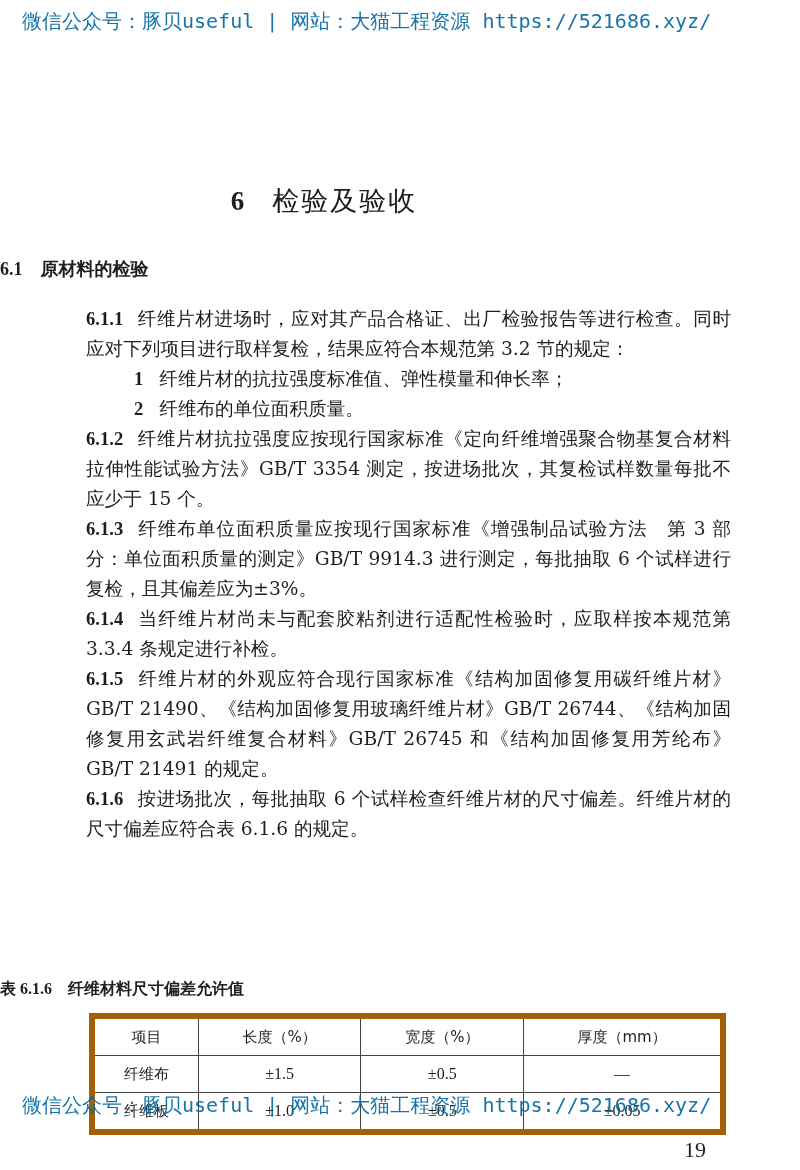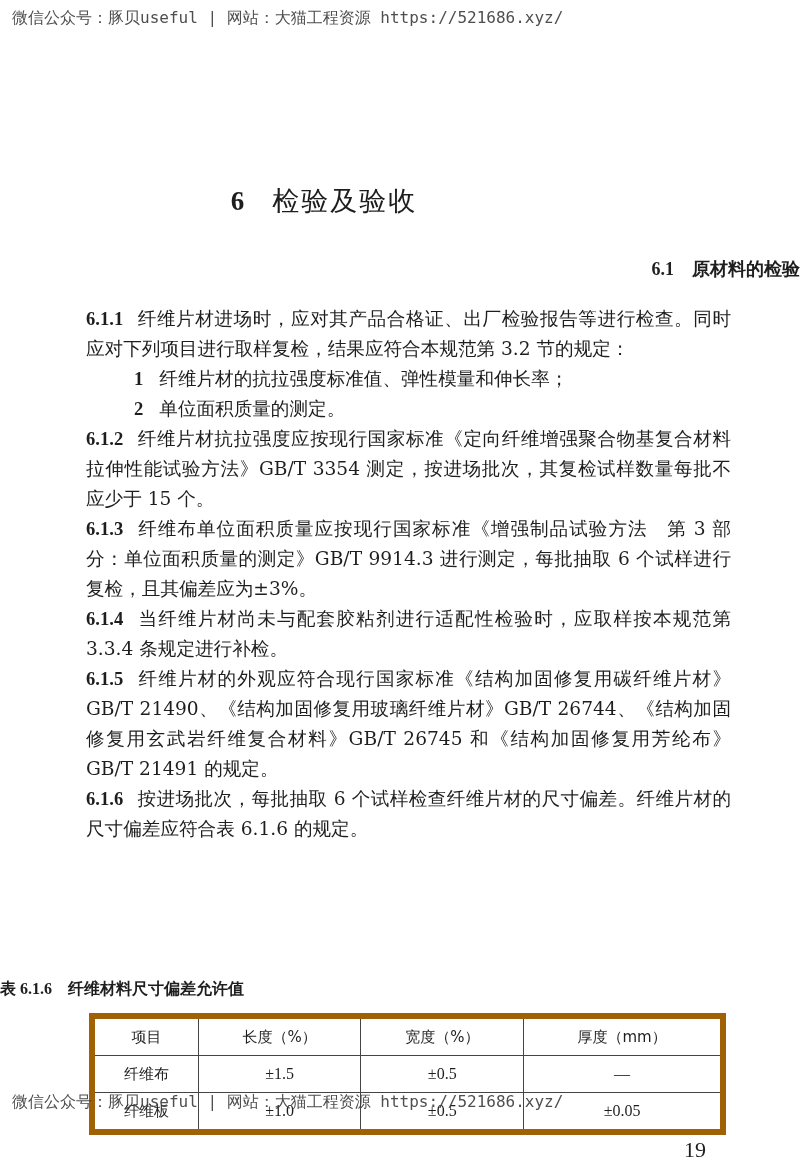--- a/index.html
+++ b/index.html
@@ -1,33 +1,33 @@
 <!DOCTYPE html>
 <html><head>
 <meta charset="utf-8">
 <style>
   html, body { margin: 0; padding: 0; }
   body {
     width: 800px; height: 1170px; background: #ffffff; position: relative; overflow: hidden;
     font-family: "DejaVu Serif", "Liberation Serif", serif; color: #1e1e1e;
   }
   .watermark {
-    position: absolute; left: 12px; font-family: "DejaVu Sans Mono", "Liberation Mono", monospace;
-    font-size: 16px; color: #404040; letter-spacing: 0px; white-space: nowrap; z-index: 5;
+    position: absolute; left: 22px; font-family: "DejaVu Sans Mono", "Liberation Mono", monospace;
+    font-size: 20px; color: #0369a1; letter-spacing: 0px; white-space: nowrap; z-index: 5;
     opacity: 0.92;
   }
   .wm-top { top: 8px; }
   .wm-bottom { top: 1092px; }
   .chapter-title {
     position: absolute; top: 183px; left: 0; width: 648px; text-align: center;
     font-size: 27px; letter-spacing: 2px;
   }
   .chapter-title .num { font-weight: bold; margin-right: 26px; font-family: "Liberation Serif", serif; }
   .section-title {
-    position: absolute; top: 257px; left: 0; width: 800px; text-align: right;
+    position: absolute; top: 257px; left: 0; width: 800px; text-align: left;
     font-size: 18px; font-weight: bold; font-family: "DejaVu Sans", sans-serif;
   }
   .section-title .num { margin-right: 18px; font-family: "Liberation Serif", serif; }
   .body-text {
     position: absolute; top: 304px; left: 86px; width: 645px;
     font-size: 18.6px; line-height: 30px; text-align: justify;
   }
   .para { margin: 0; }
   .clause-num { font-weight: bold; font-family: "Liberation Serif", serif; margin-right: 14px; }
   .item { padding-left: 48px; }
@@ -65,21 +65,21 @@
 </div>
 
 <div class="body-text">
   <p class="para">
     <span class="clause-num">6.1.1</span><span>纤维片材进场时，应对其产品合格证、出厂检验报告等进行检查。同时应对下列项目进行取样复检，结果应符合本规范第 3.2 节的规定：</span>
   </p>
   <p class="para item">
     <span class="item-num">1</span><span>纤维片材的抗拉强度标准值、弹性模量和伸长率；</span>
   </p>
   <p class="para item">
-    <span class="item-num">2</span><span>单位面积质量的测定。</span>
+    <span class="item-num">2</span><span>纤维布的单位面积质量。</span>
   </p>
   <p class="para">
     <span class="clause-num">6.1.2</span><span>纤维片材抗拉强度应按现行国家标准《定向纤维增强聚合物基复合材料拉伸性能试验方法》GB/T 3354 测定，按进场批次，其复检试样数量每批不应少于 15 个。</span>
   </p>
   <p class="para">
     <span class="clause-num">6.1.3</span><span>纤维布单位面积质量应按现行国家标准《增强制品试验方法　第 3 部分：单位面积质量的测定》GB/T 9914.3 进行测定，每批抽取 6 个试样进行复检，且其偏差应为±3%。</span>
   </p>
   <p class="para">
     <span class="clause-num">6.1.4</span><span>当纤维片材尚未与配套胶粘剂进行适配性检验时，应取样按本规范第 3.3.4 条规定进行补检。</span>
   </p>

